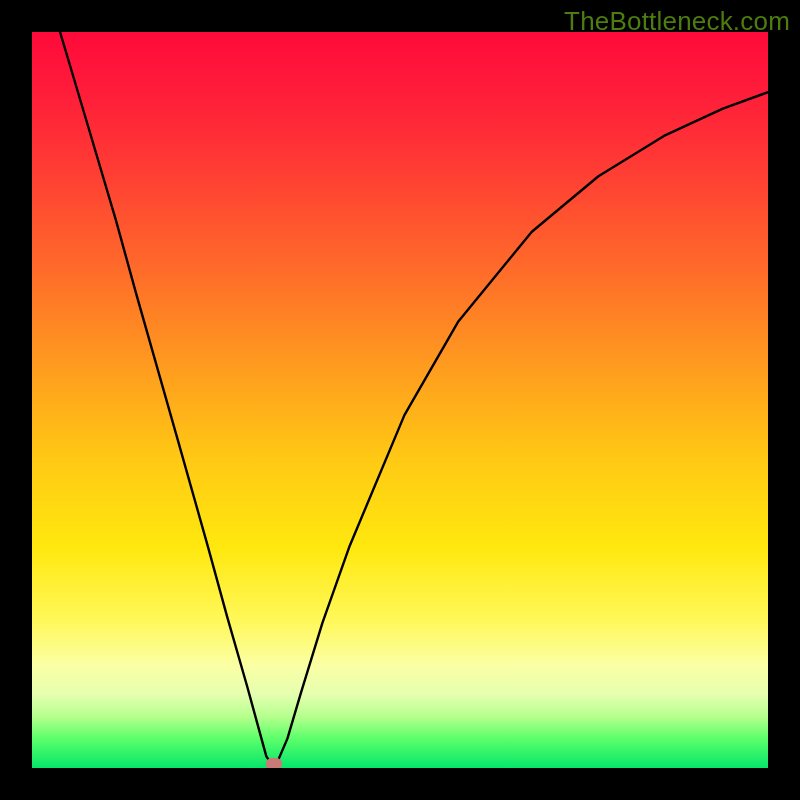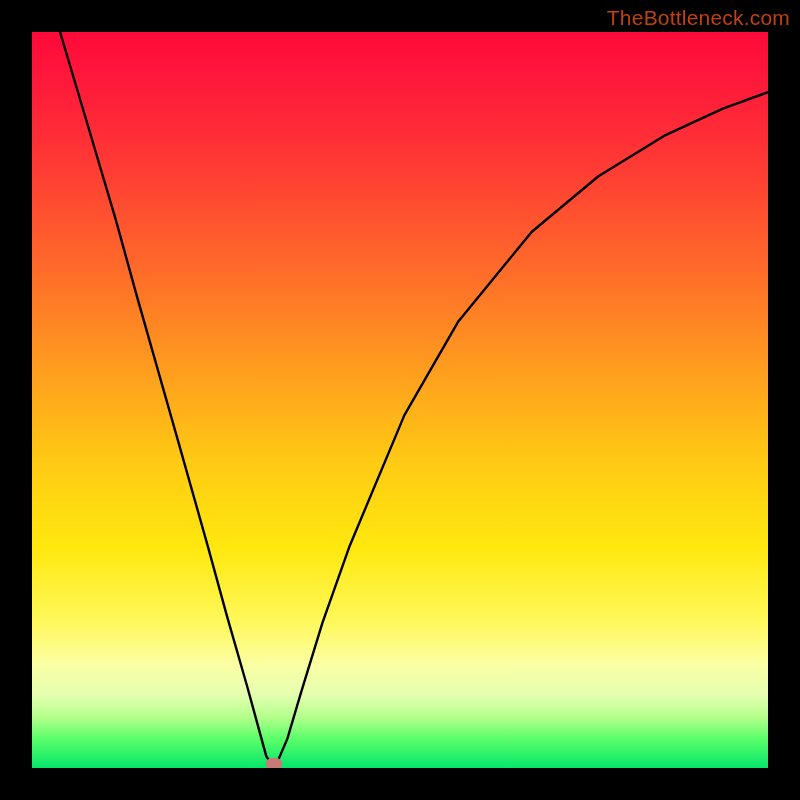--- a/index.html
+++ b/index.html
@@ -57,22 +57,22 @@
     width: 16px;
     height: 12px;
     border-radius: 6px / 5px;
     background: #c97a77;
     transform: translate(-50%, -50%);
   }
   .watermark {
     position: absolute;
     top: 6px;
     right: 10px;
-    color: #c2410c;
-    font-size: 21px;
+    color: #4d7c0f;
+    font-size: 26px;
     letter-spacing: 0.2px;
     user-select: none;
   }
 </style>
 </head>
 <body>
 
 <div class="frame">
 
   <div class="watermark">TheBottleneck.com</div>

